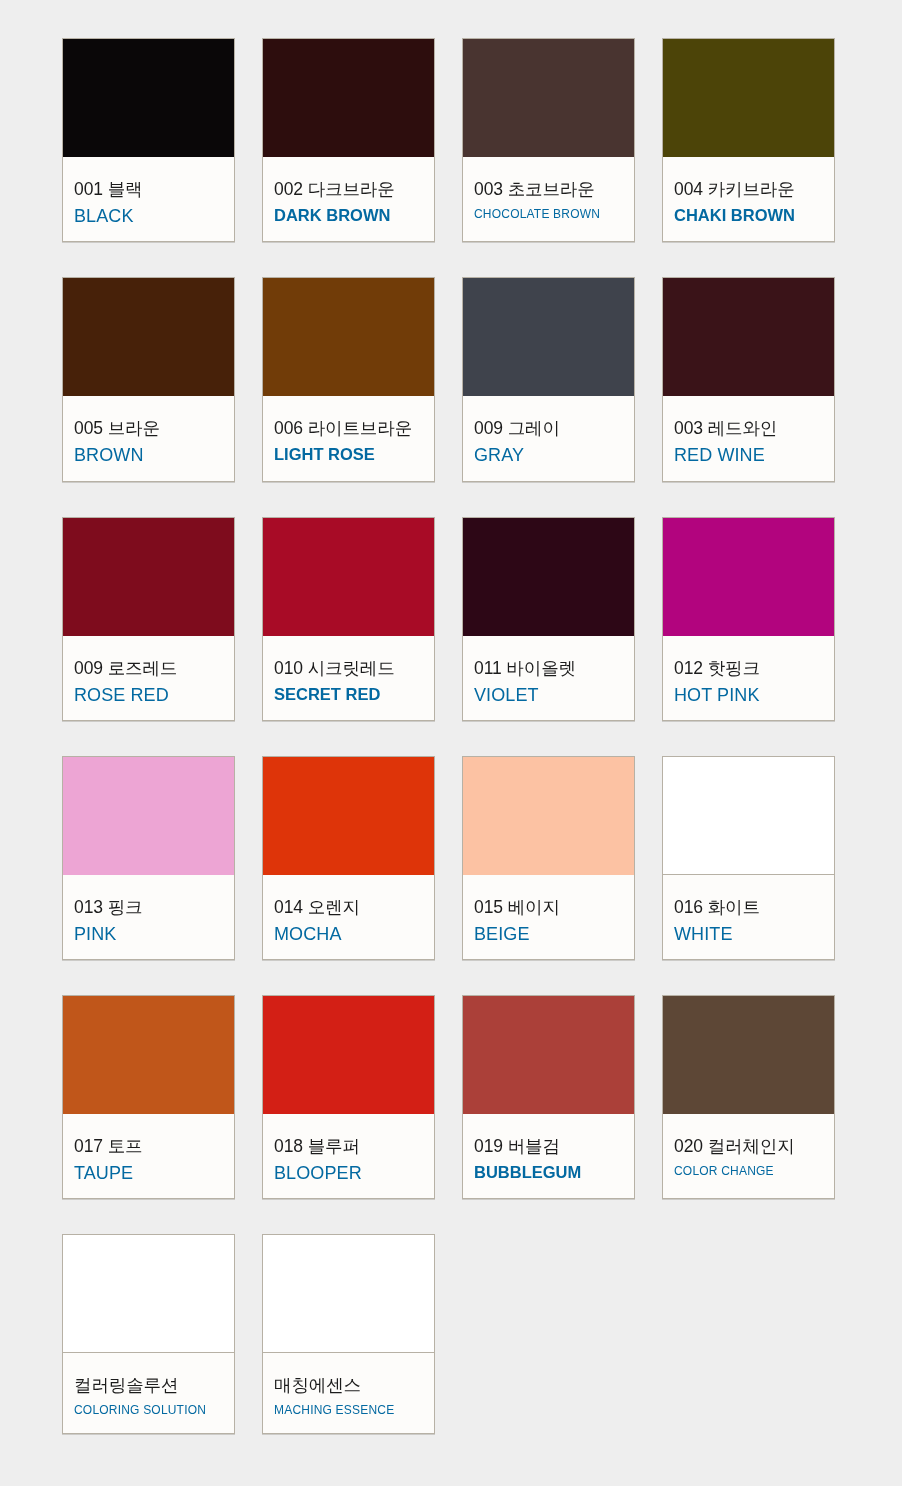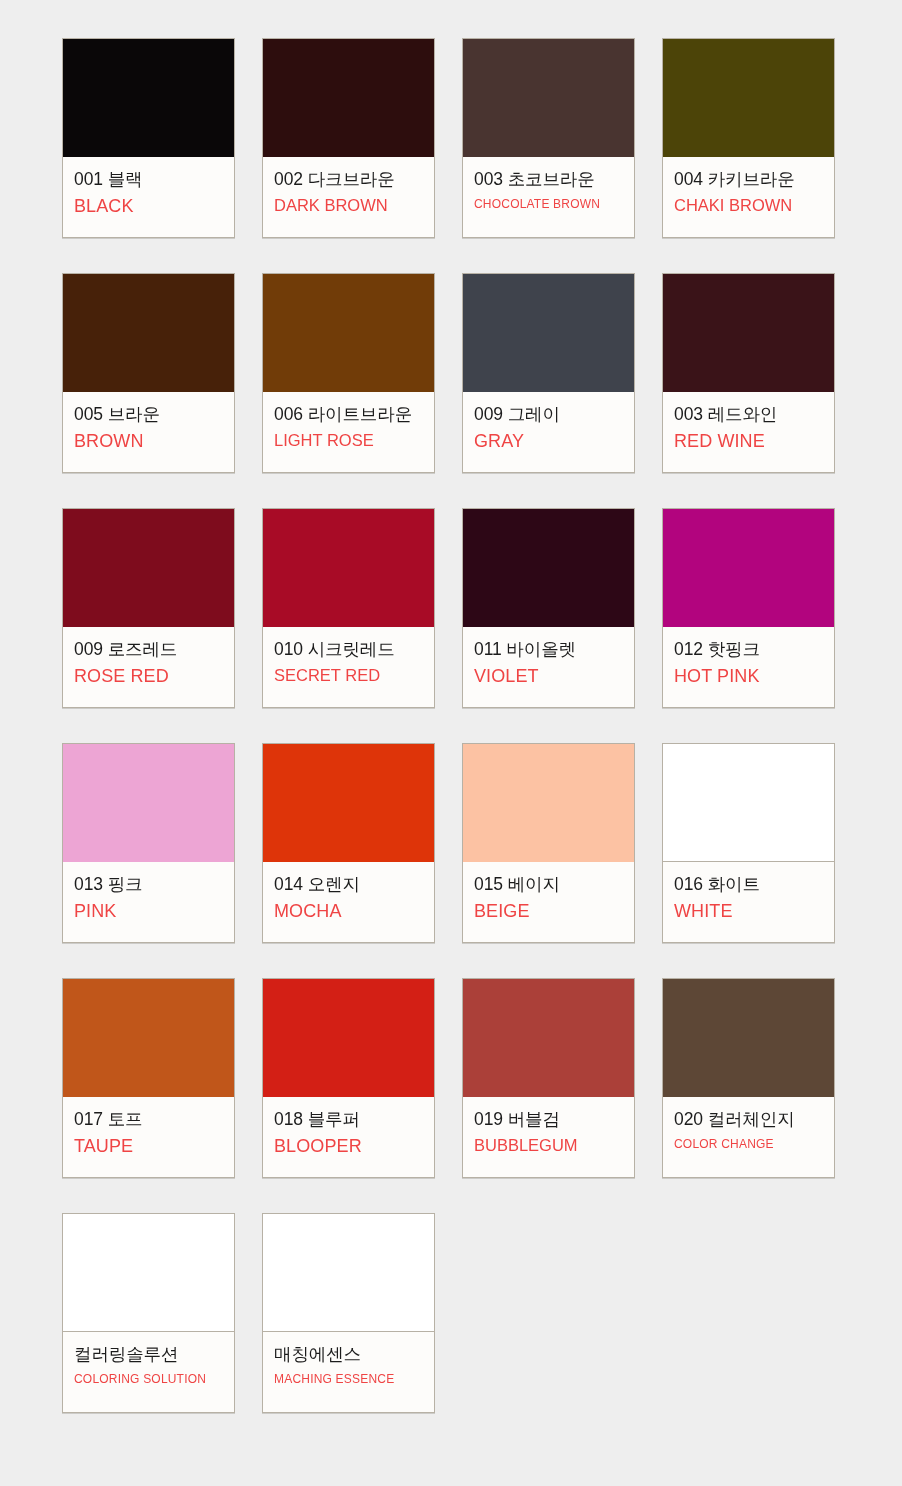--- a/index.html
+++ b/index.html
@@ -49,53 +49,54 @@
     display: block;
   }
 
   .swatch-card.is-light .swatch-chip {
     border-bottom: 1px solid #b7b1a5;
     height: 117px;
   }
 
   .swatch-label {
     box-sizing: border-box;
-    padding: 10px 11px 13px 11px;
+    padding: 20px 11px 13px 11px;
     background: #fdfcfa;
     min-height: 80px;
   }
 
   .label-ko {
     display: block;
     font-size: 17.5px;
     line-height: 1.38;
     color: #1c1c1c;
     letter-spacing: -0.1px;
     white-space: nowrap;
   }
 
   .label-en {
     display: block;
     font-size: 18px;
     line-height: 1.34;
-    color: #ef4444;
+    color: #0369a1;
     letter-spacing: 0.1px;
     margin-top: 3px;
     white-space: nowrap;
   }
 
   
   .swatch-card.en-condensed .label-en {
     font-size: 12px;
     letter-spacing: 0.2px;
     margin-top: 5px;
   }
   .swatch-card.en-tight .label-en {
     font-size: 16.5px;
     letter-spacing: 0px;
+    font-weight: bold;
   }
 </style>
 </head>
 <body>
 
 <div id="chart-root">
   <div class="swatch-grid">
       <div class="swatch-card">
         <span class="swatch-chip" style="background: rgb(10, 7, 8);"></span>
         <div class="swatch-label">

